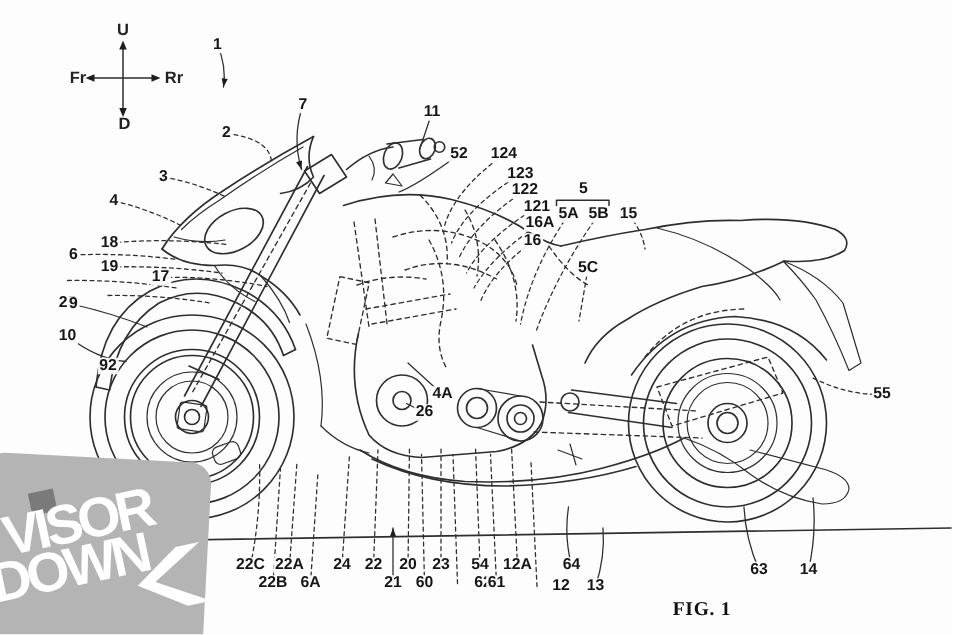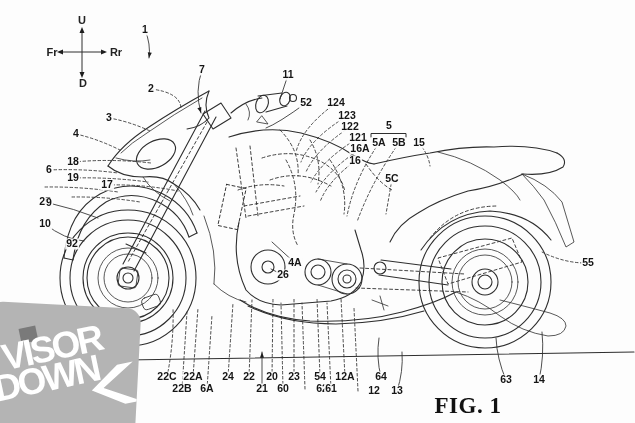--- a/index.html
+++ b/index.html
@@ -12,21 +12,21 @@
   svg.art .thin{stroke-width:0.8;}
   svg.art .leader{stroke-width:0.85;fill:none;stroke:#2e2e2e;}
   svg.art .leader.dash{stroke-dasharray:2.6 2.4;}
   svg.art .arrowhead{fill:#1d1d1d;stroke:none;}
   .label-layer{position:absolute;left:0;top:0;width:100%;height:100%;z-index:3;pointer-events:none;}
   .ref{position:absolute;transform:translate(-50%,-50%);font-size:10.5px;font-weight:600;
        color:#151515;background:rgba(253,253,253,.92);padding:0 1px;line-height:1.05;white-space:nowrap;}
   .compass-letter{position:absolute;transform:translate(-50%,-50%);font-size:11px;font-weight:700;
        color:#222;z-index:3;}
   .fig-caption{position:absolute;left:468px;top:406px;transform:translate(-50%,-50%);
-       font-family:"Liberation Serif",serif;font-weight:700;font-size:23px;letter-spacing:.5px;
+       font-family:"Liberation Serif",serif;font-weight:700;font-size:13px;letter-spacing:.5px;
        color:#111;z-index:3;}
   .watermark{position:absolute;left:-14px;top:305px;width:152px;height:134px;background:#b4b4b4;
        border-radius:14px;transform:rotate(3deg);overflow:hidden;z-index:5;}
   .wm-square{position:absolute;left:32px;top:24px;width:17px;height:15px;background:#7a7a7a;
        transform:rotate(-15deg);}
   .wm-text{position:absolute;left:6px;top:30px;transform:rotate(-15deg);color:#fff;font-weight:700;
        font-size:37px;line-height:29px;letter-spacing:-3px;font-family:"Liberation Sans",sans-serif;}
   .wm-line1{display:block;margin-left:12px;}
   .wm-line2{display:block;margin-left:-2px;}
   .wm-swoosh{position:absolute;right:-2px;top:56px;transform:rotate(-15deg);}

